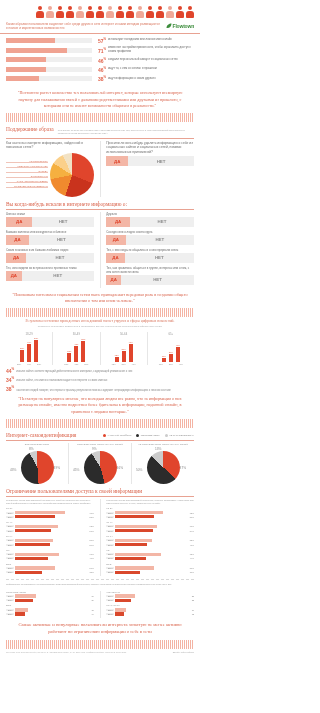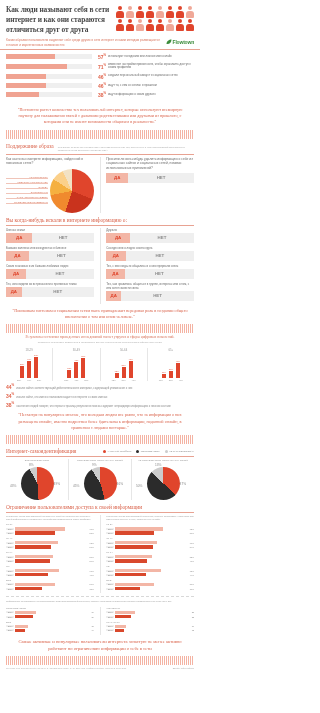--- a/index.html
+++ b/index.html
@@ -149,21 +149,20 @@
     line-height: 1.5; text-align: center; color: #d9624a; padding: 4px 12px; }
   .credits { display: flex; justify-content: space-between; padding: 2px 6px;
     font-size: 2.1px; color: #b0b0b0; }
 </style>
 </head>
 <body>
 
 <div class="page">
 
   <div class="header">
-    <div class="title">Как люди называют себя в сети интернет и как они стараются отличиться друг от друга</div>
     <div class="people-row" id="people">
         <div class="person">
           <span class="head"></span>
           <span class="body"></span>
         </div>
         <div class="person pale">
           <span class="head"></span>
           <span class="body"></span>
         </div>
         <div class="person">

